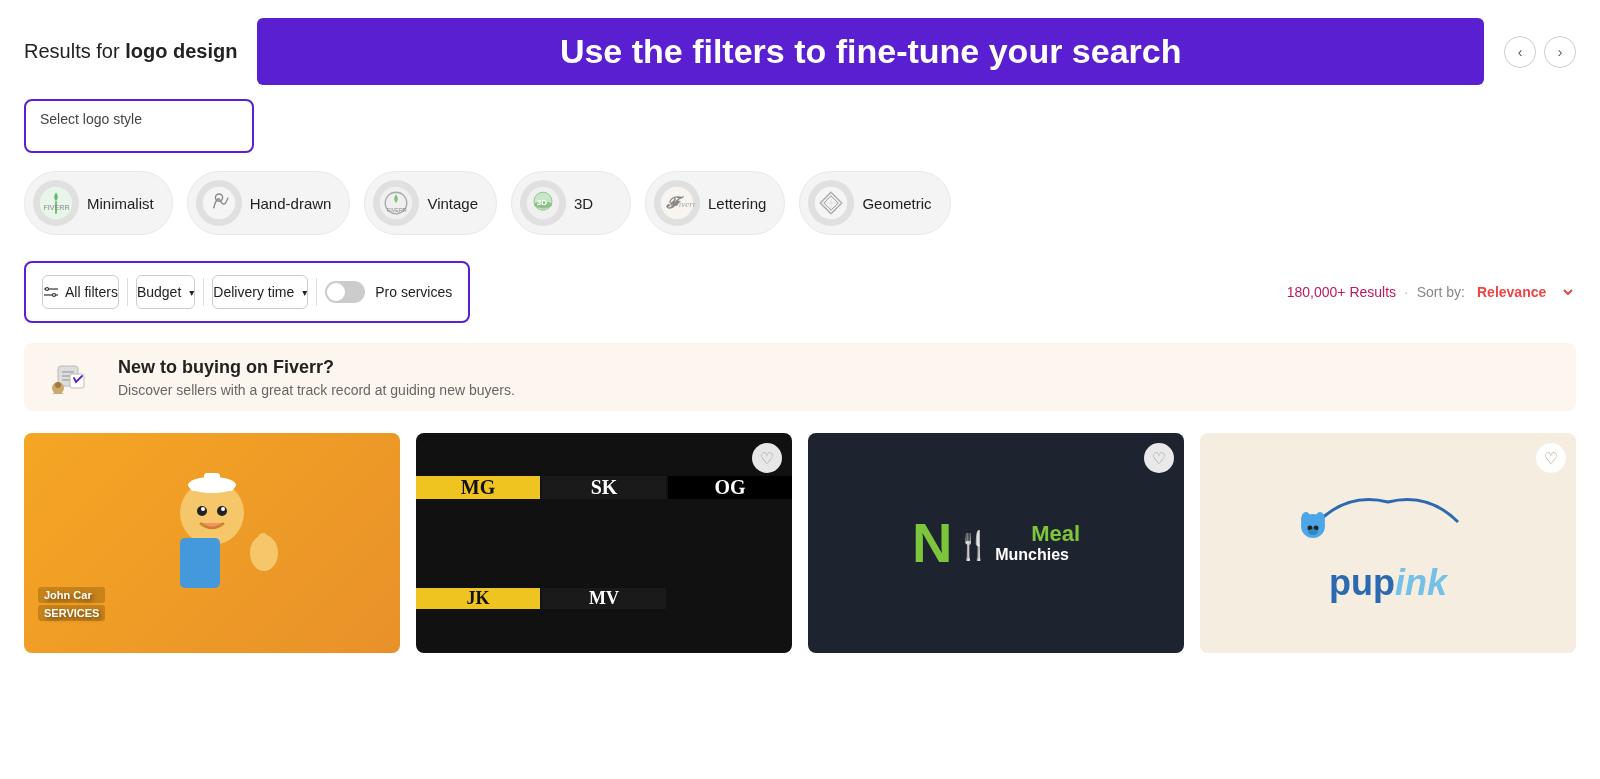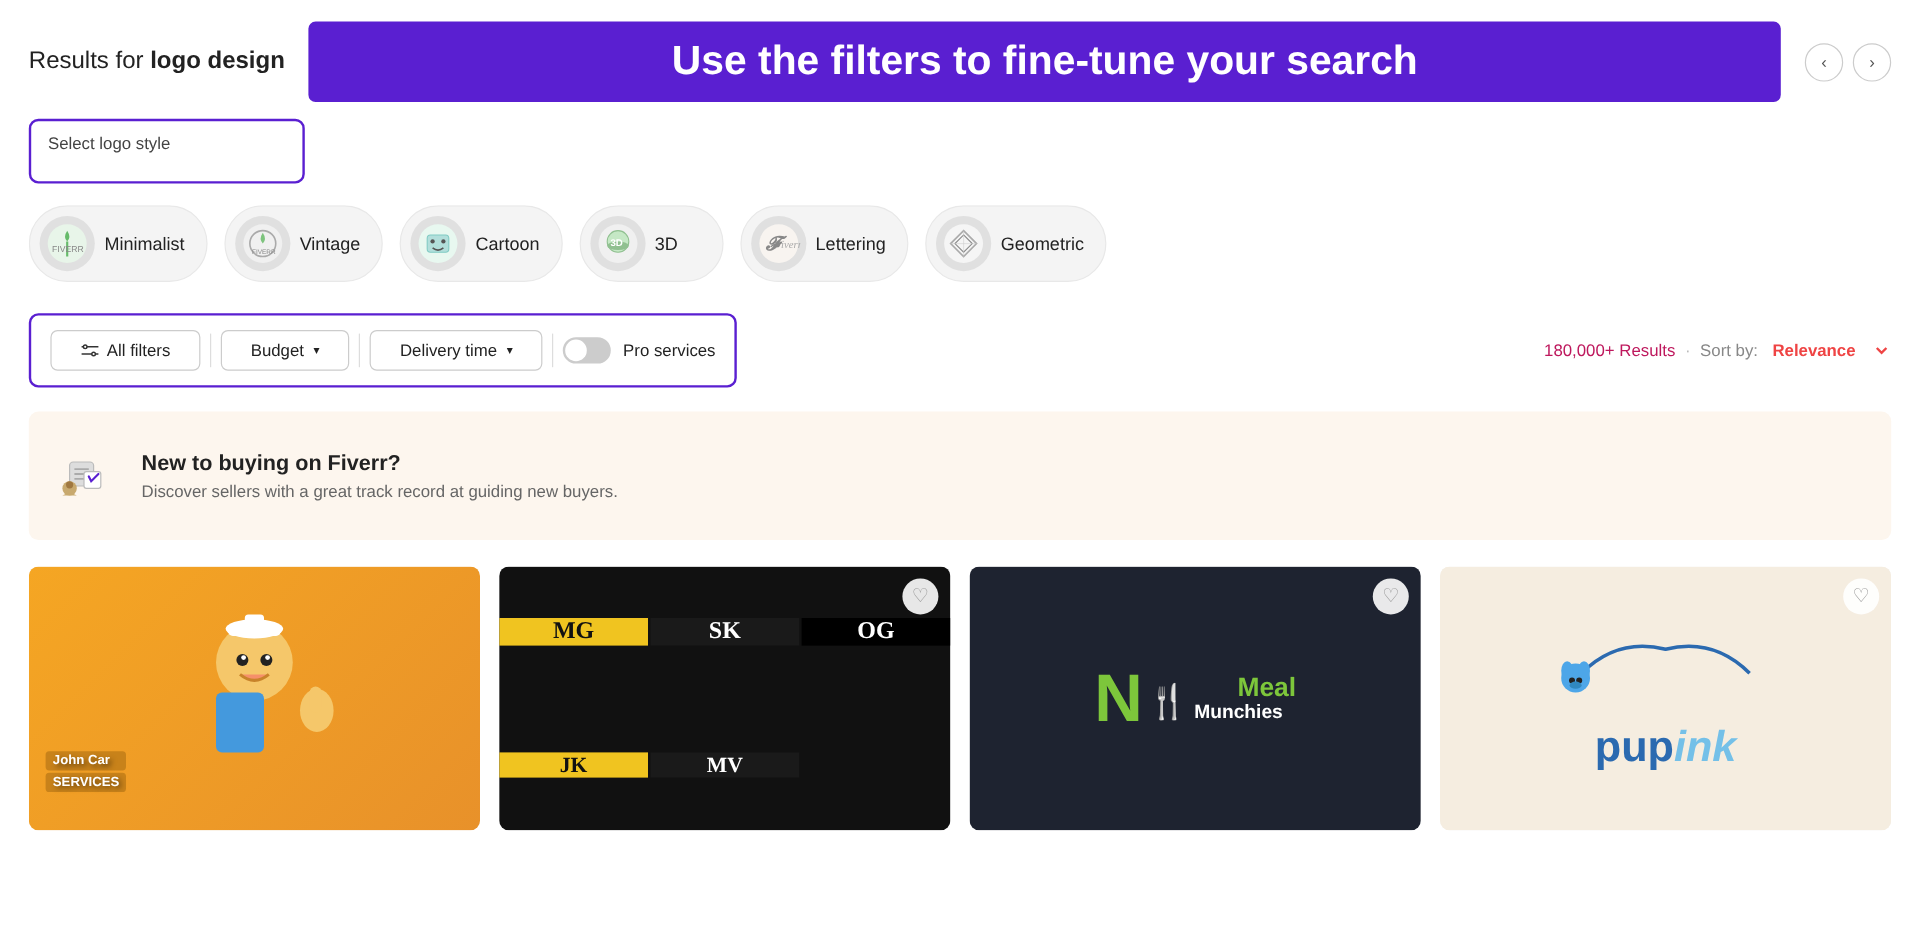--- a/index.html
+++ b/index.html
@@ -120,21 +120,21 @@
     .chip-label {
       font-size: 15px;
       font-weight: 500;
       color: #222;
     }
 
     .filter-btn {
       display: flex;
       align-items: center;
       gap: 6px;
-      padding: 8px 24px;
+      padding: 8px 0;
       border: 1.5px solid #ccc;
       border-radius: 6px;
       background: #fff;
       cursor: pointer;
       font-size: 14px;
       color: #222;
       font-weight: 500;
     }
 
     .filter-divider {
@@ -178,21 +178,21 @@
       color: #ef4444;
       background: transparent;
       cursor: pointer;
       outline: none;
     }
 
     
     .new-buyer-banner {
       background: #fdf6ee;
       border-radius: 8px;
-      padding: 24px 24px;
+      padding: 5px 24px;
       display: flex;
       align-items: center;
       gap: 18px;
       margin-bottom: 22px;
     }
 
     .buyer-icon {
       font-size: 38px;
       line-height: 1;
     }
@@ -410,45 +410,43 @@
         <svg viewBox="0 0 40 40" width="36" height="36">
           <circle cx="20" cy="20" r="18" fill="#e8f5e9"></circle>
           <path d="M20 8 Q24 14 20 18 Q16 14 20 8Z" fill="#66bb6a"></path>
           <path d="M20 18 L20 32" stroke="#66bb6a" stroke-width="2"></path>
           <text x="6" y="28" font-size="8" fill="#888" font-family="sans-serif">FIVERR</text>
         </svg>
       </div>
       <span class="chip-label">Minimalist</span>
     </div>
 
+    <div class="style-chip">
+      <div class="chip-icon">
+        <svg viewBox="0 0 40 40" width="36" height="36">
+          <circle cx="20" cy="20" r="18" fill="#f5f5f5"></circle>
+          <path d="M14 26 Q18 10 22 18 Q26 26 30 14" stroke="#888" stroke-width="1.5" fill="none"></path>
+          <circle cx="20" cy="14" r="4" fill="none" stroke="#888" stroke-width="1.5"></circle>
+        </svg>
+      </div>
+      <span class="chip-label">Hand-drawn</span>
+    </div>
 
     <div class="style-chip">
       <div class="chip-icon">
         <svg viewBox="0 0 40 40" width="36" height="36">
           <circle cx="20" cy="20" r="18" fill="#f0f0f0"></circle>
           <circle cx="20" cy="20" r="12" fill="none" stroke="#aaa" stroke-width="1.5"></circle>
           <path d="M20 10 Q24 16 20 20 Q16 16 20 10Z" fill="#7ec47e"></path>
           <text x="10" y="30" font-size="6" fill="#888" font-family="sans-serif">FIVERR</text>
         </svg>
       </div>
       <span class="chip-label">Vintage</span>
     </div>
 
-    <div class="style-chip">
-      <div class="chip-icon">
-        <svg viewBox="0 0 40 40" width="36" height="36">
-          <circle cx="20" cy="20" r="18" fill="#e8f8f0"></circle>
-          <rect x="10" y="12" width="20" height="16" rx="3" fill="#b2dfdb" stroke="#80cbc4" stroke-width="1"></rect>
-          <circle cx="15" cy="18" r="2" fill="#555"></circle>
-          <circle cx="25" cy="18" r="2" fill="#555"></circle>
-          <path d="M15 24 Q20 28 25 24" stroke="#555" stroke-width="1.5" fill="none"></path>
-        </svg>
-      </div>
-      <span class="chip-label">Cartoon</span>
-    </div>
 
     <div class="style-chip">
       <div class="chip-icon">
         <svg viewBox="0 0 40 40" width="36" height="36">
           <circle cx="20" cy="20" r="18" fill="#f0f0f0"></circle>
           <ellipse cx="20" cy="18" rx="10" ry="10" fill="#c5e8c5" stroke="#90c090" stroke-width="1"></ellipse>
           <ellipse cx="20" cy="22" rx="10" ry="4" fill="#90c090"></ellipse>
           <text x="13" y="22" font-size="9" fill="#fff" font-weight="bold" font-family="sans-serif">3D</text>
         </svg>
       </div>

